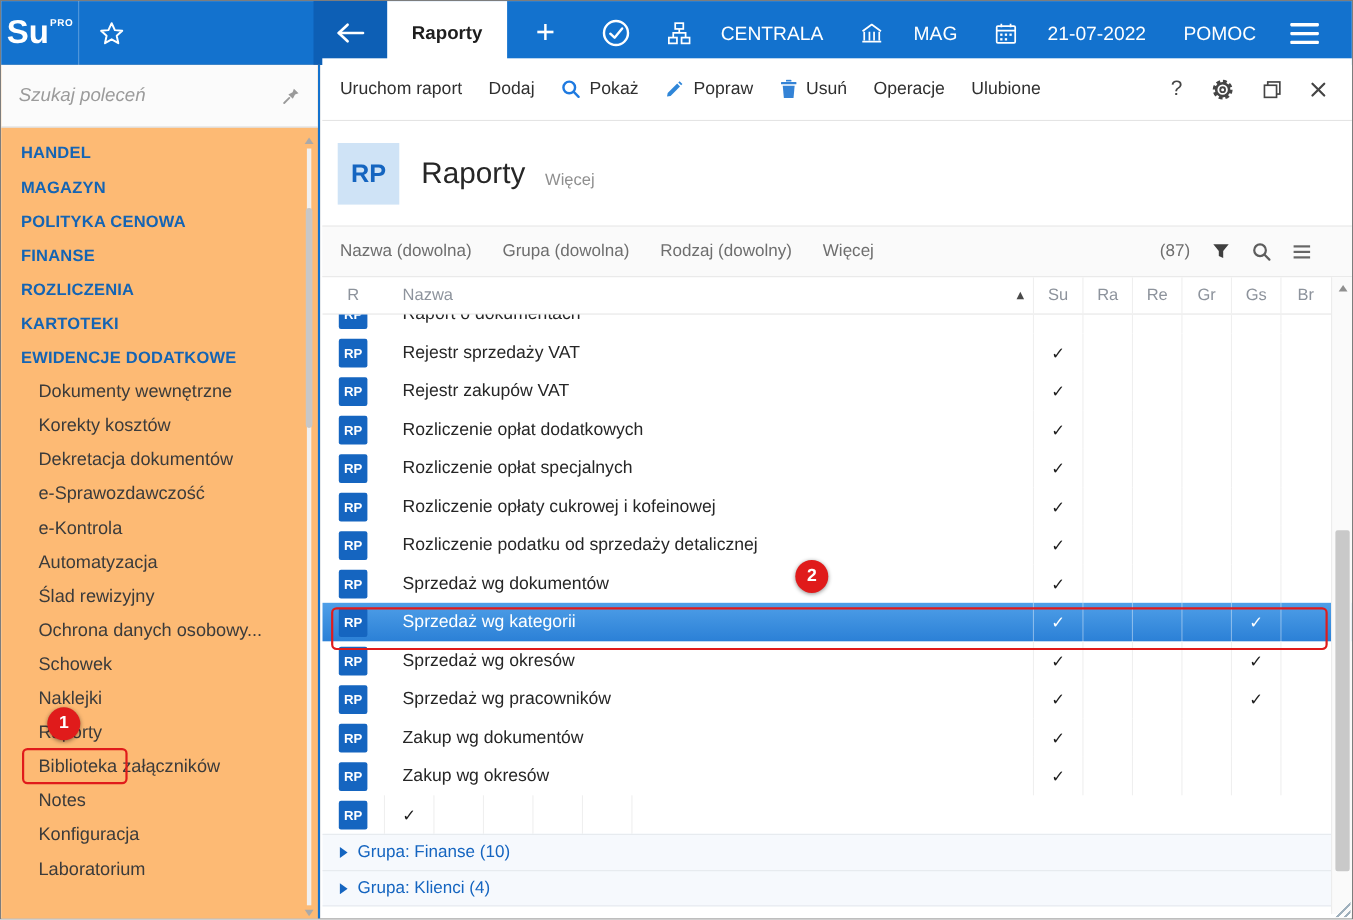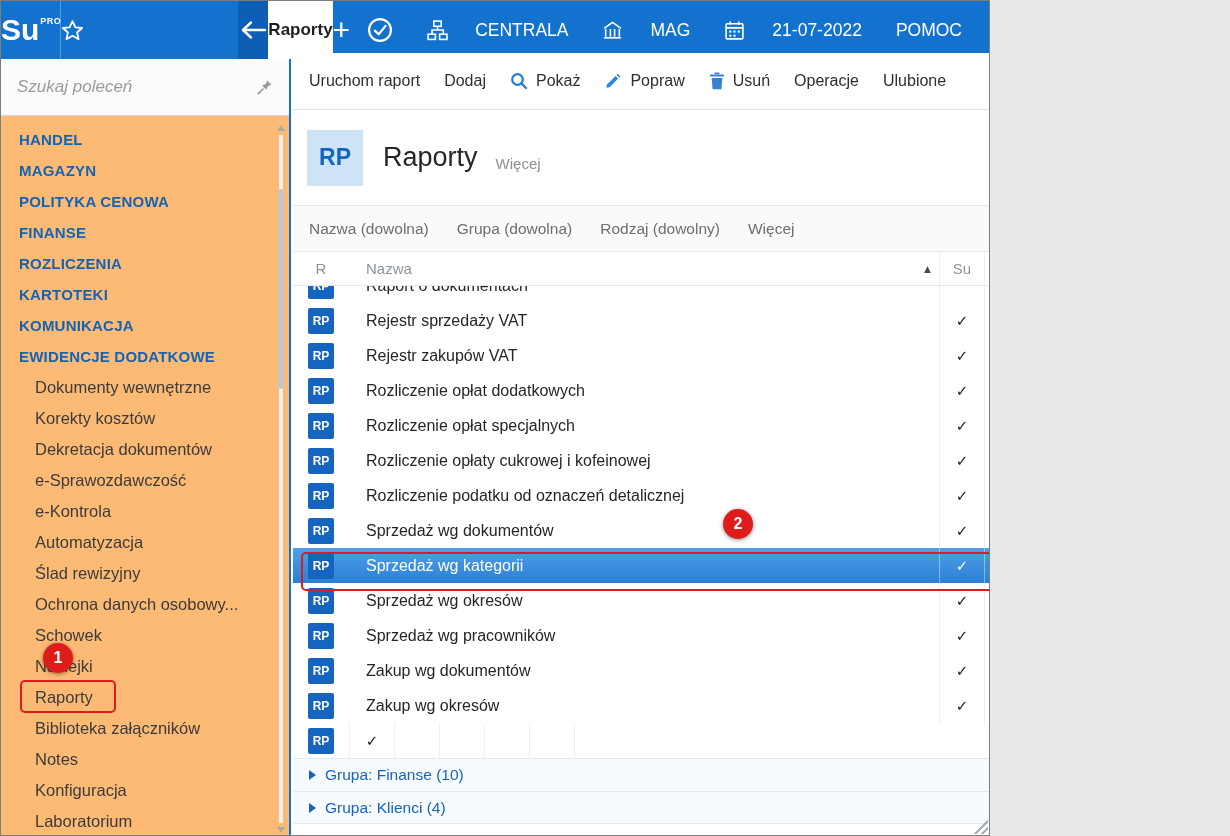--- a/index.html
+++ b/index.html
@@ -1,17 +1,17 @@
 <!DOCTYPE html>
 <html><head>
 <meta charset="utf-8">
 <style>
   *{margin:0;padding:0;box-sizing:border-box}
   html,body{background:#e9e9e9}
-  .app{position:relative;width:990px;height:836px;background:#fff;overflow:hidden;
+  .app{position:relative;width:1230px;height:836px;background:#fff;overflow:hidden;
        font-family:"Liberation Sans",sans-serif;border:1px solid #7d7d7d}
 
   
   .topbar{position:absolute;top:0;left:0;width:100%;height:58px;background:#1372CE;
           display:flex;align-items:stretch;color:#fff}
   .logo{width:74px;display:flex;align-items:center;justify-content:center;
         font-size:30px;font-weight:700;position:relative;border-right:1px solid rgba(255,255,255,.28)}
   .logo sup{font-size:9px;font-weight:700;letter-spacing:.5px;position:relative;top:-9px;left:1px}
   .star-btn{width:62px;display:flex;align-items:center;justify-content:center}
   .tb-gap{flex:0 0 154px}
@@ -193,21 +193,20 @@
         <line x1="6.6" y1="9.4" x2="2.2" y2="13.8" stroke="#9a9a9a" stroke-width="1.6" stroke-linecap="round"></line>
       </svg>
     </div>
     <nav class="nav">
       <div class="nav-item">HANDEL</div>
       <div class="nav-item">MAGAZYN</div>
       <div class="nav-item">POLITYKA CENOWA</div>
       <div class="nav-item">FINANSE</div>
       <div class="nav-item">ROZLICZENIA</div>
       <div class="nav-item">KARTOTEKI</div>
-      <div class="nav-item">KOMUNIKACJA</div>
       <div class="nav-item">EWIDENCJE DODATKOWE</div>
       <div class="nav-item sub">Dokumenty wewnętrzne</div>
       <div class="nav-item sub">Korekty kosztów</div>
       <div class="nav-item sub">Dekretacja dokumentów</div>
       <div class="nav-item sub">e-Sprawozdawczość</div>
       <div class="nav-item sub">e-Kontrola</div>
       <div class="nav-item sub">Automatyzacja</div>
       <div class="nav-item sub">Ślad rewizyjny</div>
       <div class="nav-item sub">Ochrona danych osobowy...</div>
       <div class="nav-item sub">Schowek</div>
@@ -407,21 +406,21 @@
           <div class="col-chk chk"></div>
           <div class="col-chk chk"></div>
           <div class="col-chk chk"></div>
           <div class="col-chk chk"></div>
           <div class="col-chk chk"></div>
         </div>
         <div class="trow">
           <div class="col-r">
               <span class="rp-tile">RP</span>
             </div>
-          <div class="col-name">Rozliczenie podatku od oznaczeń detalicznej</div>
+          <div class="col-name">Rozliczenie podatku od sprzedaży detalicznej</div>
           <div class="col-chk chk">✓</div>
           <div class="col-chk chk"></div>
           <div class="col-chk chk"></div>
           <div class="col-chk chk"></div>
           <div class="col-chk chk"></div>
           <div class="col-chk chk"></div>
         </div>
         <div class="trow">
           <div class="col-r">
               <span class="rp-tile">RP</span>

